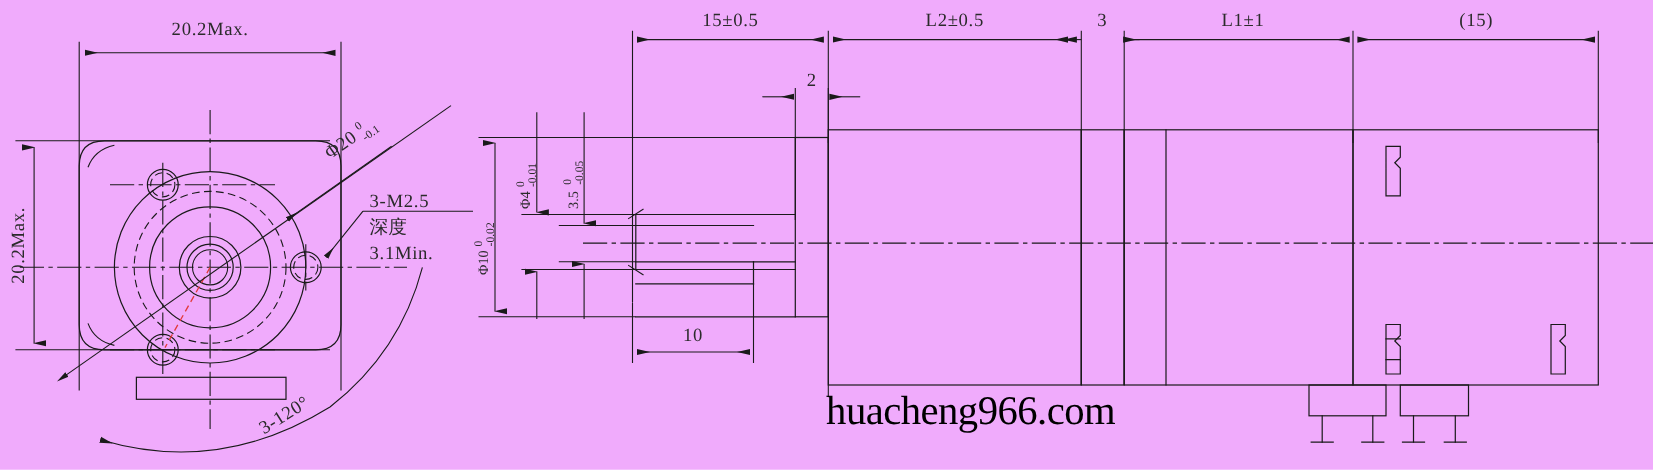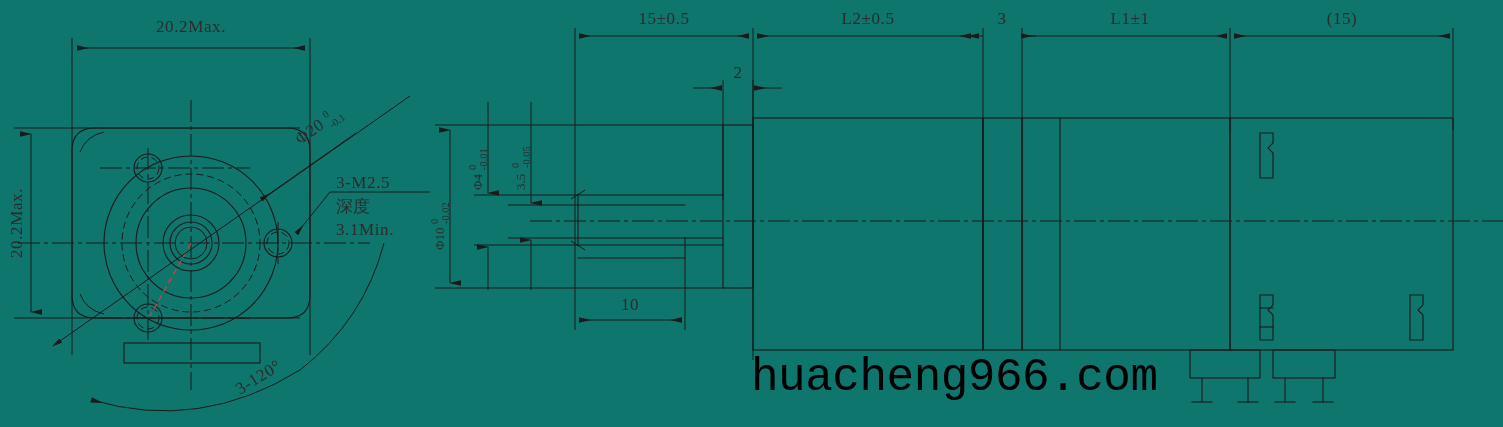--- a/index.html
+++ b/index.html
@@ -1,32 +1,32 @@
 <!DOCTYPE html>
 <html><head>
 <meta charset="utf-8">
 <style>
   html,body{margin:0;padding:0;background:#ffffff;}
   body{width:1503px;height:427px;overflow:hidden;font-family:"Liberation Serif",serif;}
-  #root{position:relative;width:1503px;height:427px;background:#0f766e;}
+  #root{position:relative;width:1503px;height:427px;background:#f0abfc;}
   svg{display:block;}
   .ln{stroke:#1a1a1a;stroke-width:1.1;fill:none;stroke-linecap:square;}
   .ln-thin{stroke:#1a1a1a;stroke-width:1;fill:none;}
   .dash-hidden{stroke:#1a1a1a;stroke-width:1;fill:none;stroke-dasharray:7 4;}
   .centerline{stroke:#1a1a1a;stroke-width:1;fill:none;stroke-dasharray:22 4 4 4;}
   .redline{stroke:#e23b3b;stroke-width:1.2;fill:none;stroke-dasharray:6 4;}
   .dimline{stroke:#1a1a1a;stroke-width:1;fill:none;}
   .extline{stroke:#1a1a1a;stroke-width:1;fill:none;}
   .arrow{fill:#1a1a1a;stroke:none;}
   text{font-family:"Liberation Serif",serif;fill:#2b2b2b;}
   .dimtxt{font-size:17px;letter-spacing:0.6px;}
   .dimtxt-s{font-size:13px;}
   .dimtxt-xs{font-size:10.5px;}
   .cjk{font-family:"DejaVu Sans",sans-serif;font-size:17px;fill:#2b2b2b;}
-  .wm{font-family:Liberation Mono, monospace;font-size:46px;fill:#111;letter-spacing:-0.5px;}
+  .wm{font-family:Liberation Serif, serif;font-size:37px;fill:#111;letter-spacing:-0.5px;}
 </style>
 </head>
 <body>
 
 <div id="root">
 
   <svg style="position:absolute;left:0;top:0;" width="440" height="427" viewBox="0 0 440 427">
 
     <defs>
       <marker id="ah-r" markerWidth="12" markerHeight="8" refX="11" refY="4" orient="auto" markerUnits="userSpaceOnUse">

